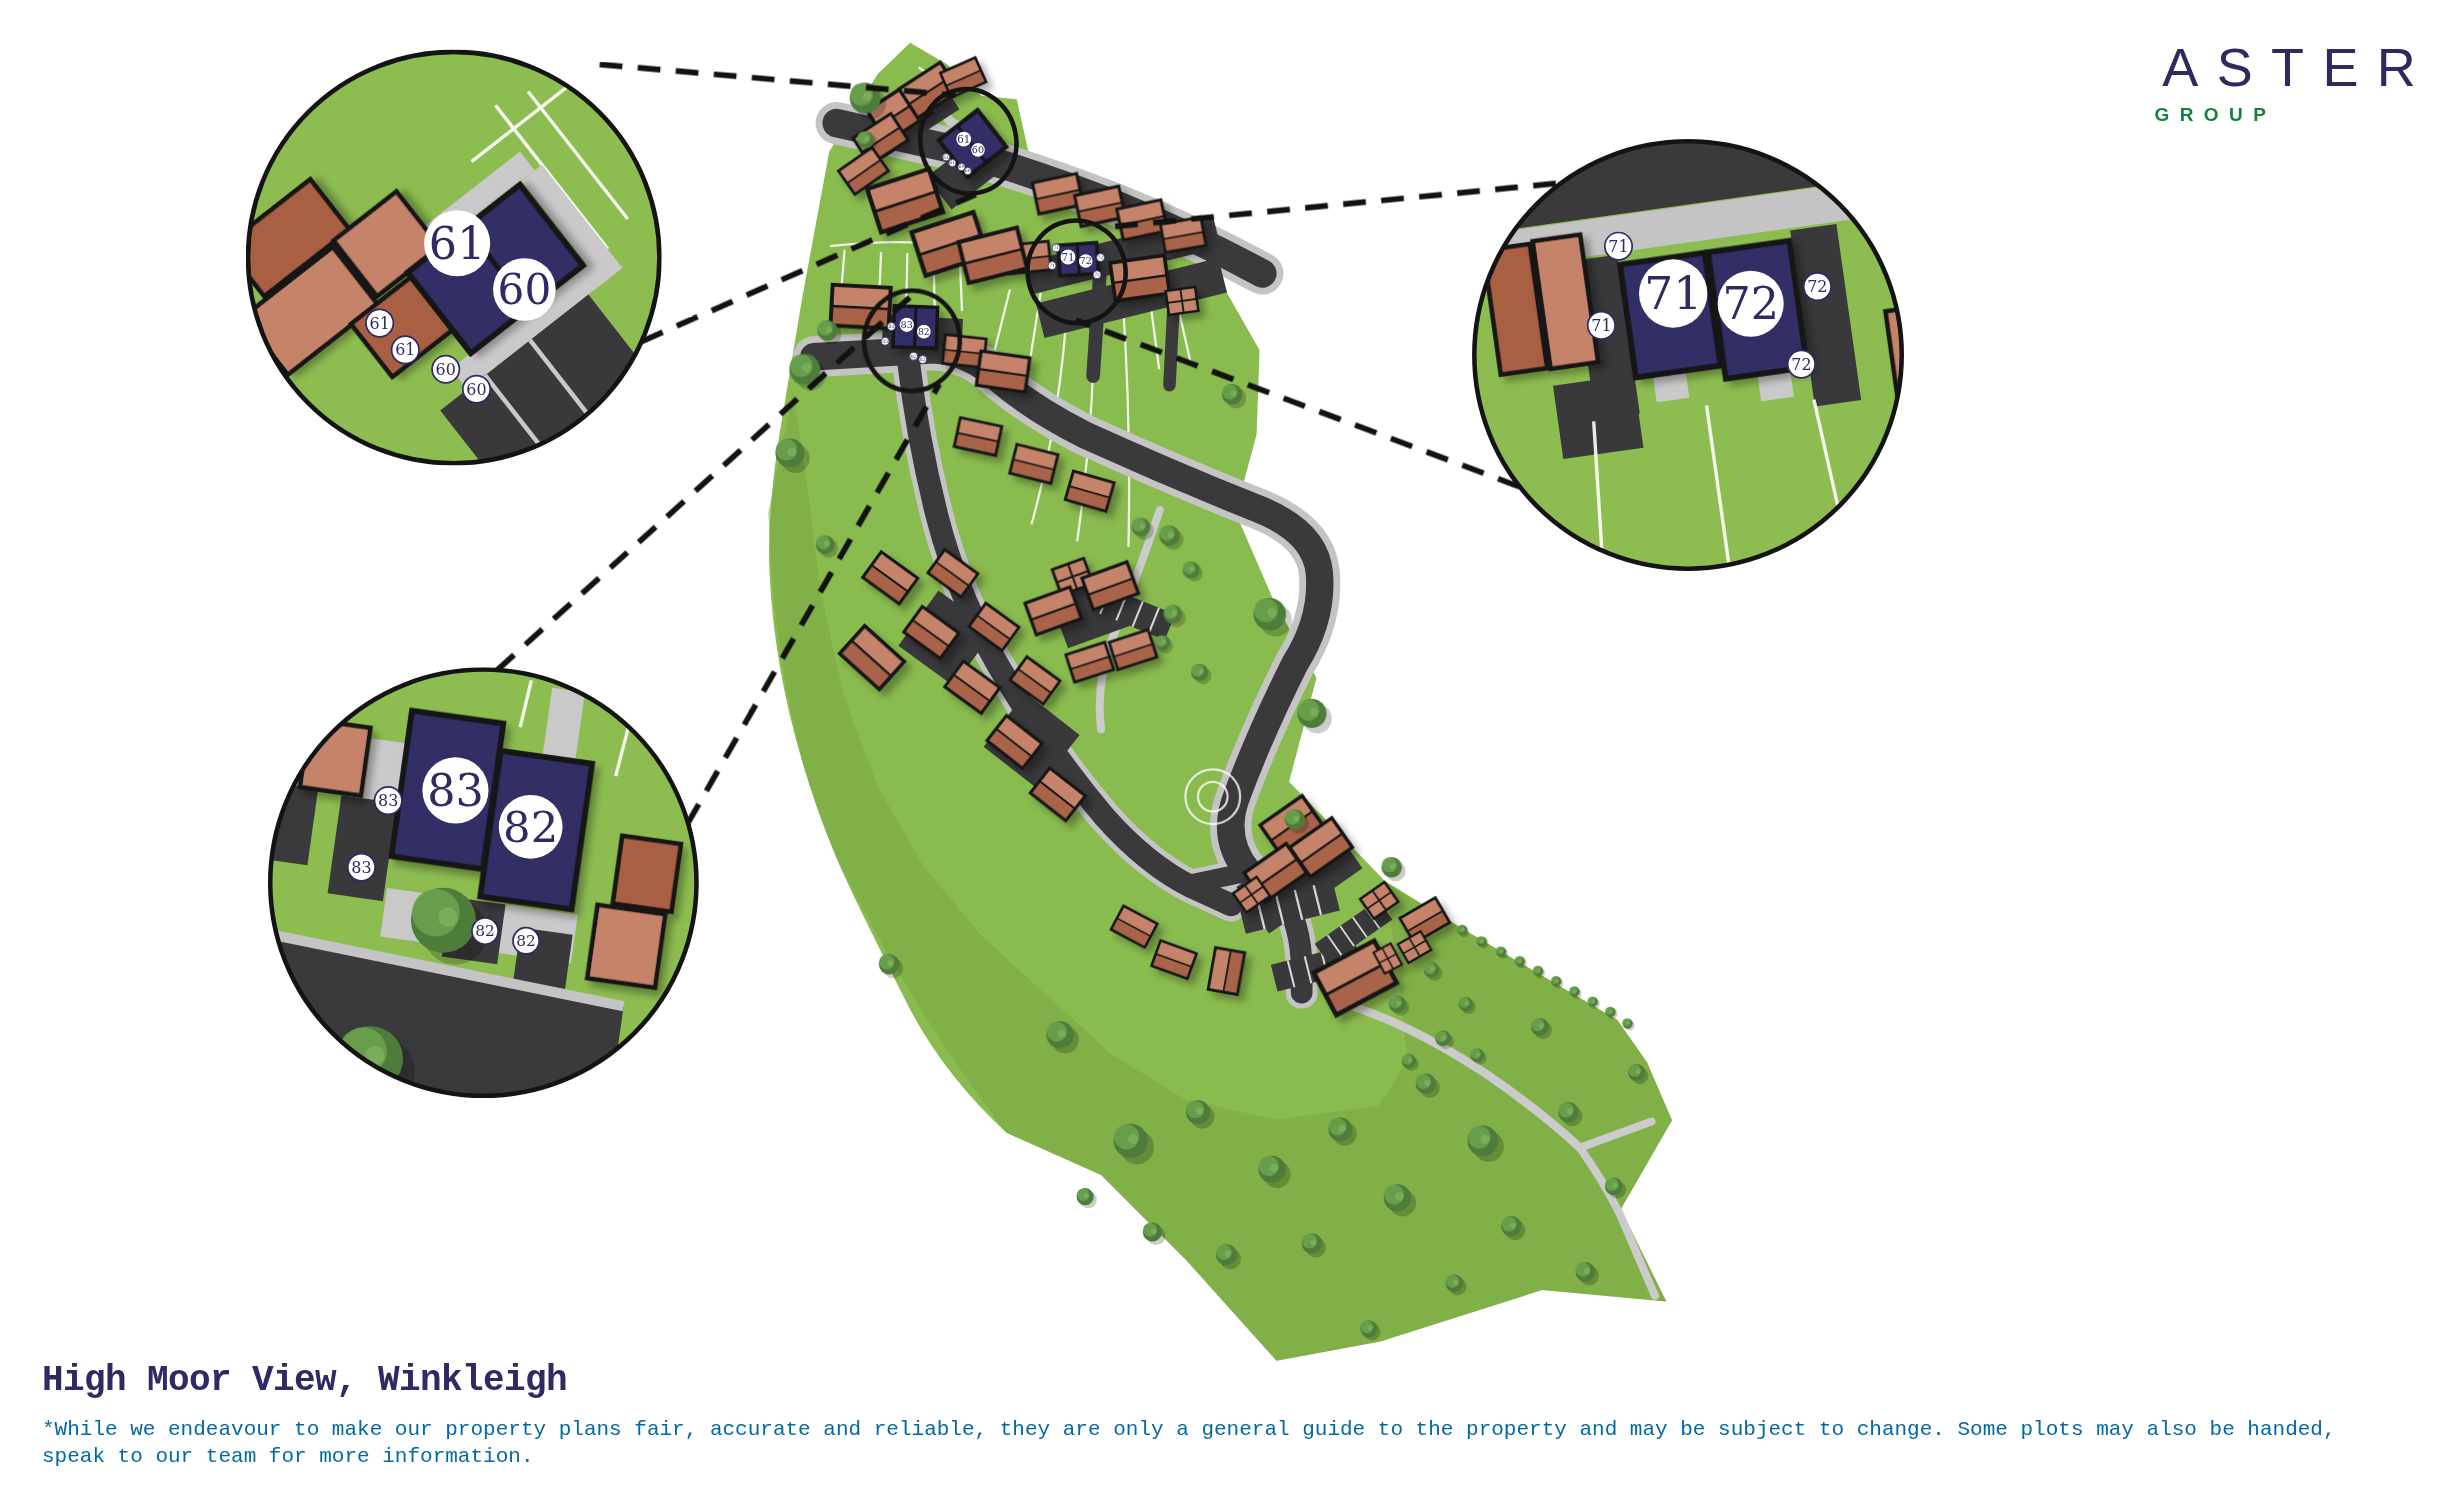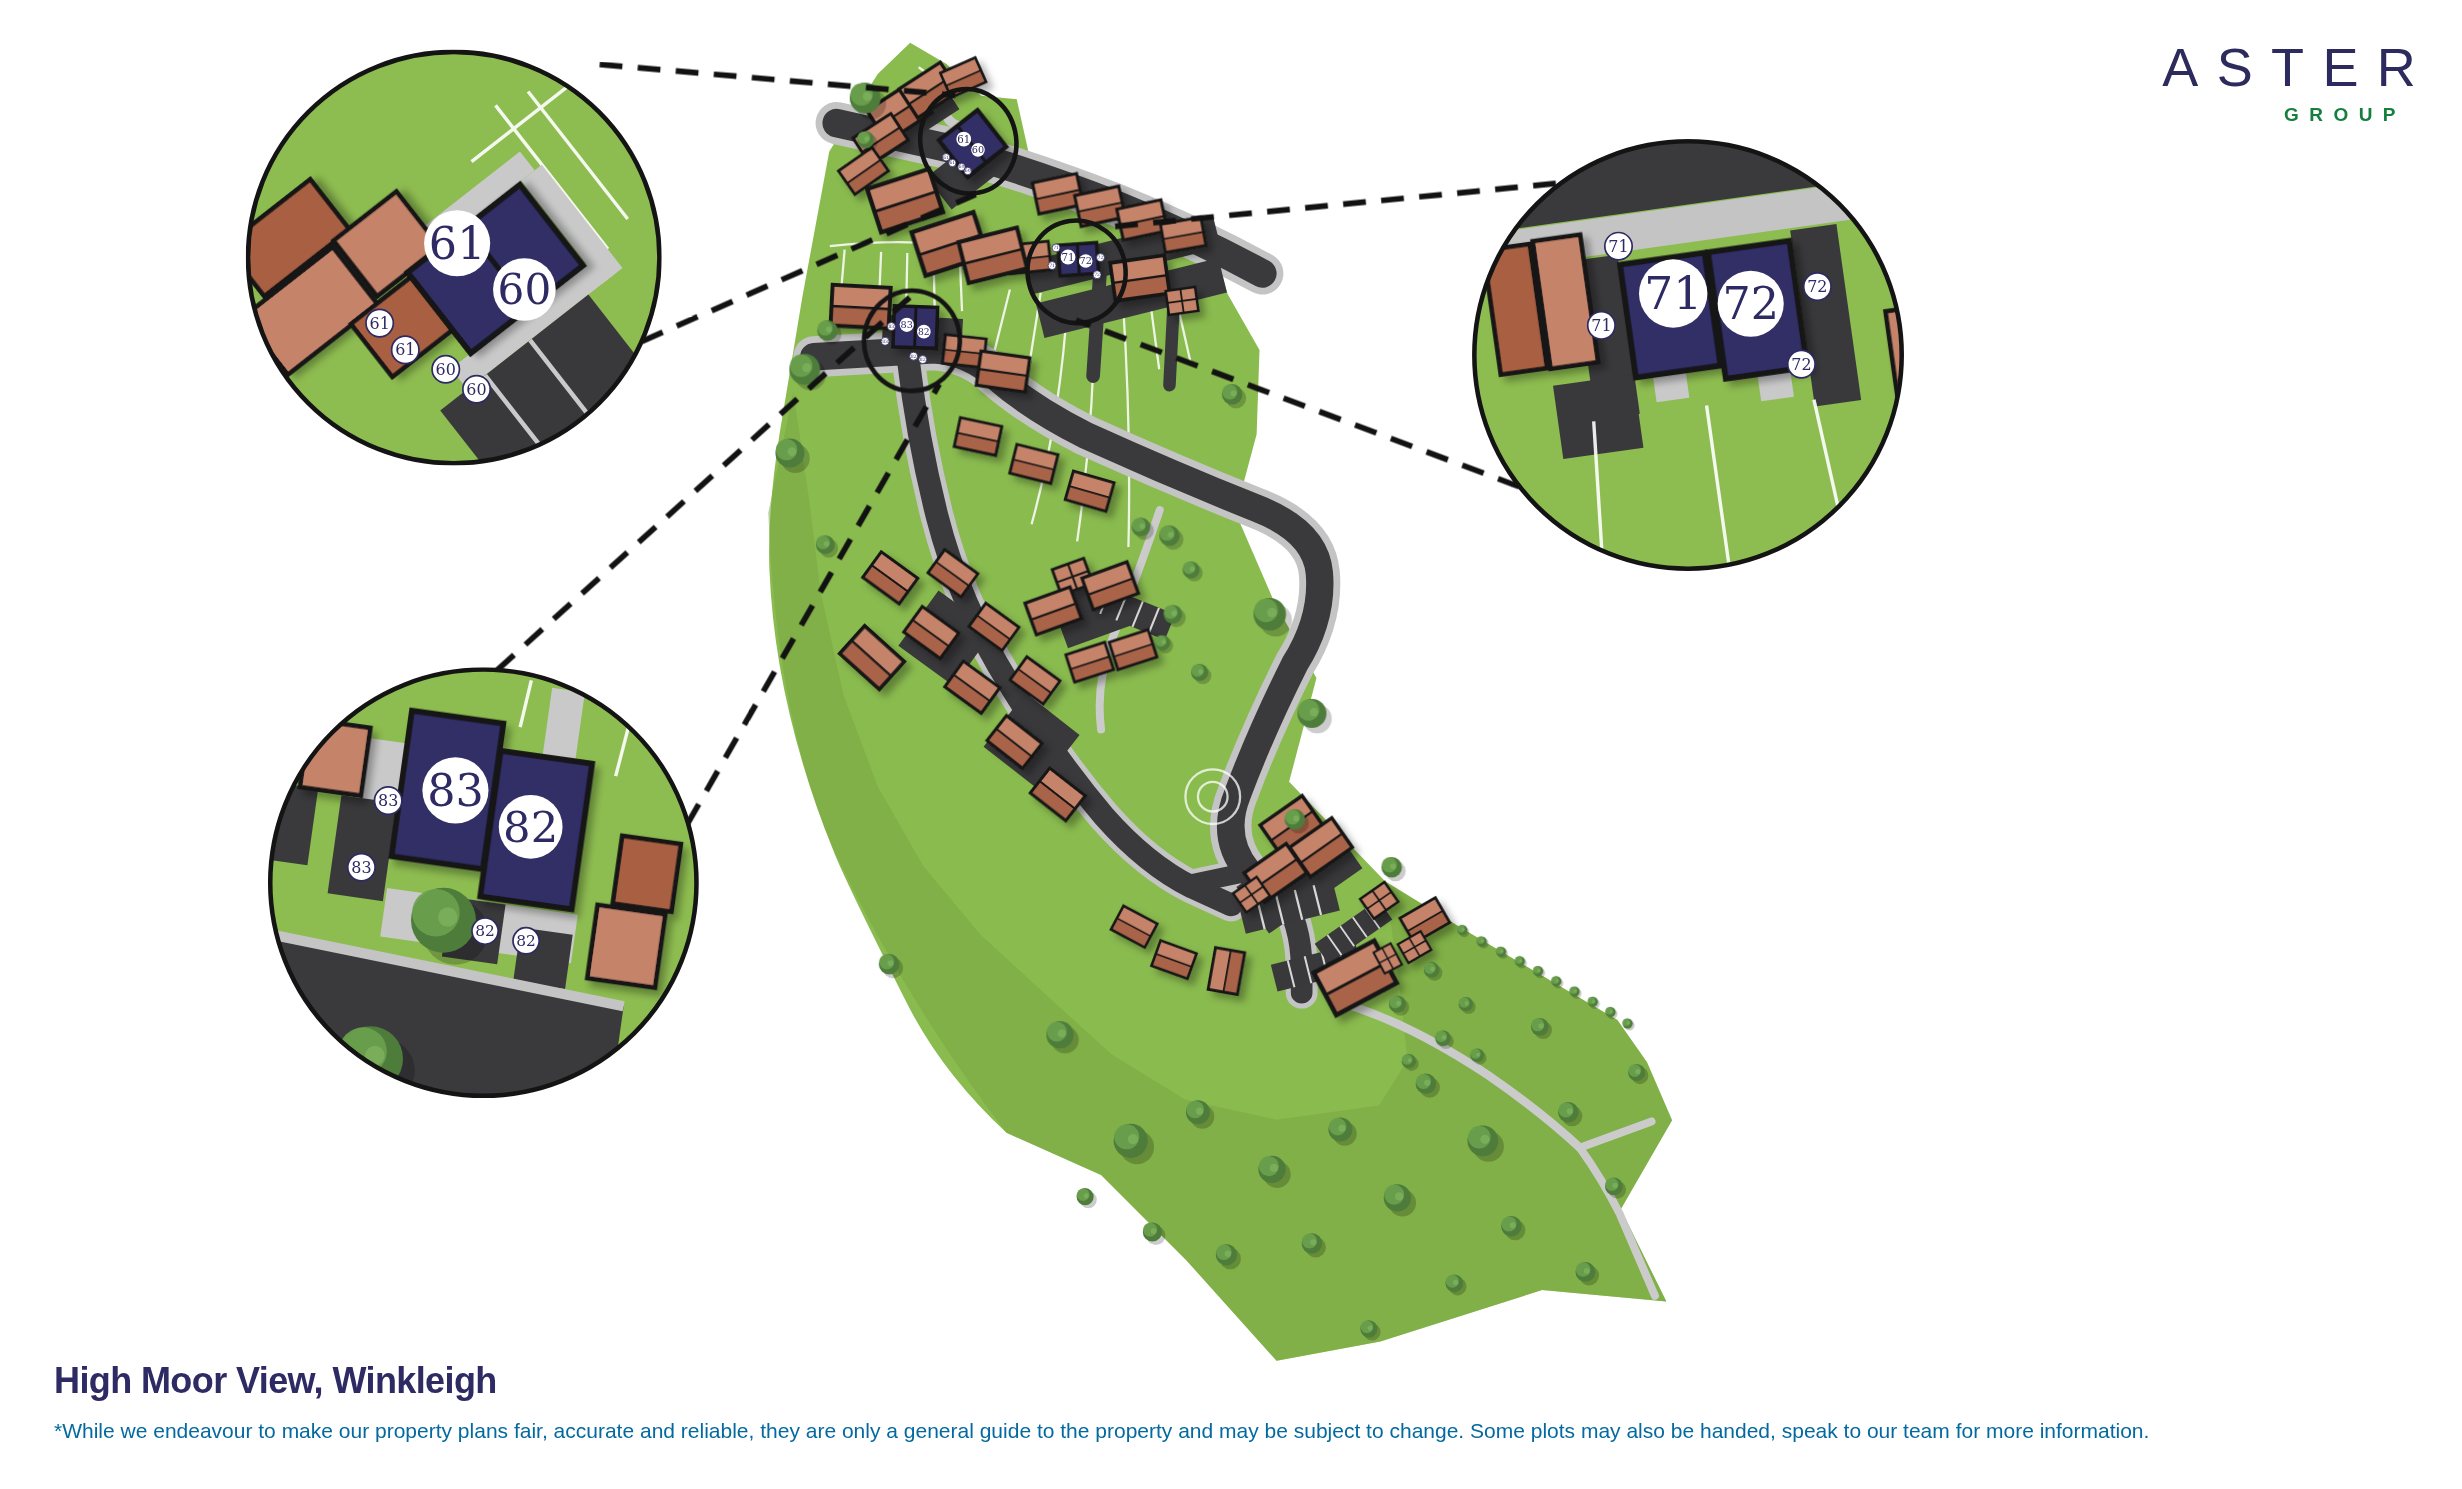--- a/index.html
+++ b/index.html
@@ -1,29 +1,29 @@
 <!DOCTYPE html>
 <html style="font-size:9px"><head>
 <meta charset="utf-8">
 <style>
   html,body{margin:0;padding:0;}
   body{
     width:2462px;height:1489px;position:relative;background:#ffffff;
     font-family:"Liberation Sans",sans-serif;overflow:hidden;
   }
-  .logo{position:absolute;top:36px;left:2144px;width:262px;text-align:right;}
+  .logo{position:absolute;top:36px;left:2144px;width:262px;text-align:left;}
   .logo .brand{
     font-size:54px;letter-spacing:.34em;color:#2D2A5E;font-weight:400;
     white-space:nowrap;text-indent:.34em;
   }
   .logo .sub{
     margin-top:5.7px;font-size:19px;font-weight:700;letter-spacing:.55em;
     color:#15803d;white-space:nowrap;text-indent:.55em;
   }
-  .footer{position:absolute;left:54px;top:1360px;width:2365px;color:#2E2A63;}
+  .footer{position:absolute;left:42px;top:1360px;width:2365px;color:#2E2A63;font-family:Liberation Mono, monospace;}
   .footer h1{margin:0;font-size:36px;font-weight:700;letter-spacing:-0.6px;color:#2E2A63;}
   .footer .disc{margin-top:15px;font-size:21px;line-height:27px;font-weight:400;color:#0369a1;}
   .footer .disc p{margin:0;}
   svg{position:absolute;left:0;top:0;}
   .num{font-family:"DejaVu Serif",serif;fill:#2E2A63;}
 </style>
 </head>
 <body>
 
 <svg width="2462" height="1489" viewBox="0 0 4320 2613">

